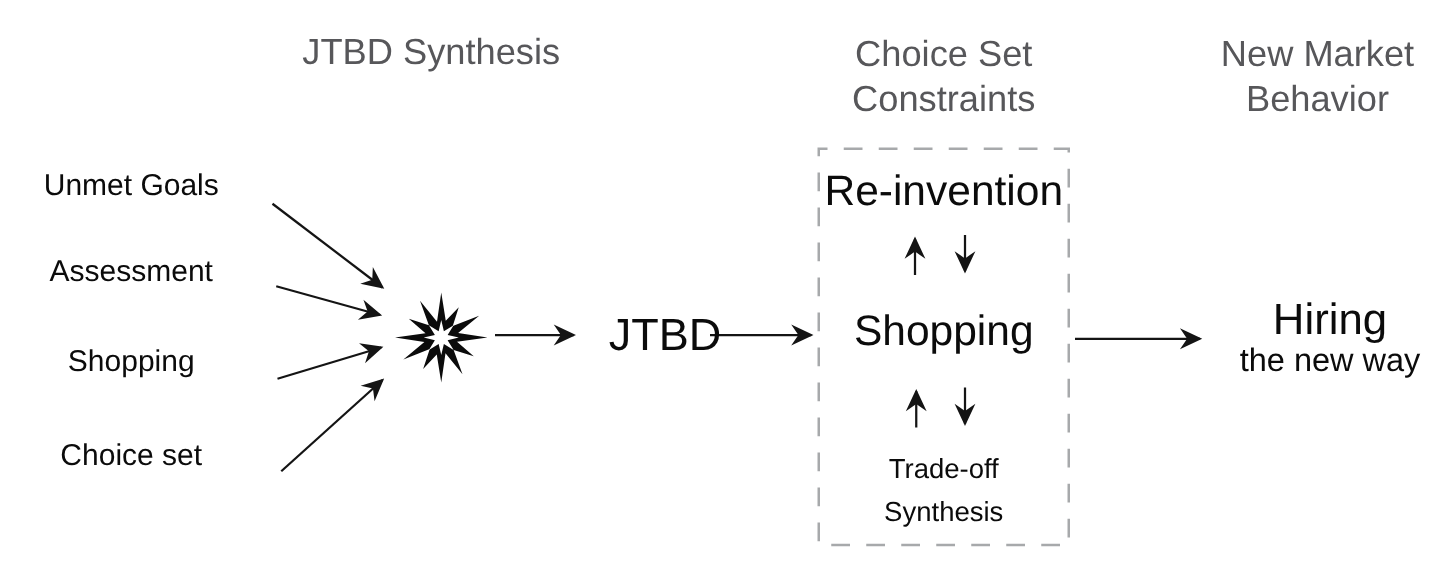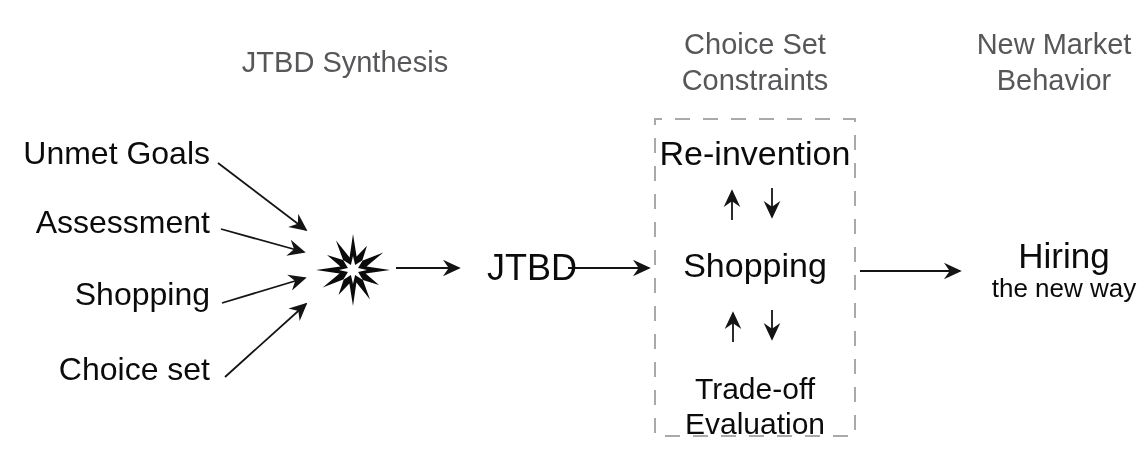--- a/index.html
+++ b/index.html
@@ -3,21 +3,21 @@
 <meta charset="utf-8">
 <style>
   html,body{margin:0;padding:0;background:#ffffff;}
   .canvas{
     position:relative;width:1148px;height:456px;background:#ffffff;
     font-family:"Liberation Sans",sans-serif;overflow:hidden;
   }
   .layer{position:absolute;left:0;top:0;}
   .txt{position:absolute;white-space:nowrap;color:#0b0b0b;line-height:1.12;}
   .hdr{color:#57575a;font-size:29px;line-height:36px;text-align:center;}
-  .input-label{left:0;width:210px;text-align:right;font-size:32px;}
+  .input-label{left:0;width:210px;text-align:center;font-size:24px;}
   .box-text{left:655px;width:200px;text-align:center;}
   .flow-line{stroke:#141414;stroke-width:1.8;fill:none;marker-end:url(#ah);}
 </style>
 </head>
 <body>
 
 <div class="canvas">
 
   <svg class="layer" width="1148" height="456" viewBox="0 0 1148 456">
     <defs>
@@ -44,42 +44,42 @@
 
     <g transform="translate(353,270)">
       <path fill="#0b0b0b" d="M0,-36 L3.6,-13.5 L14,-24.2 L9.2,-9.2 L30.3,-17.5 L13.5,-3.6 L37,0
         L12.6,3.4 L26,15 L9.9,9.9 L17,29.4 L3.4,12.6 L0,36 L-3.6,13.5 L-14.5,25.1 L-9.2,9.2
         L-30.3,17.5 L-13.5,3.6 L-37,0 L-12.6,-3.4 L-26,-15 L-9.9,-9.9 L-17,-29.4 L-3.4,-12.6 Z"></path>
       <path fill="#ffffff" d="M0,-14 L2.1,-5.1 L9.9,-9.9 L5.1,-2.1 L14,0 L5.1,2.1 L9.9,9.9
         L2.1,5.1 L0,14 L-2.1,5.1 L-9.9,9.9 L-5.1,2.1 L-14,0 L-5.1,-2.1 L-9.9,-9.9 L-2.1,-5.1 Z"></path>
     </g>
   </svg>
 
-  <div class="txt hdr" style="left:195px;top:44px;width:300px">JTBD Synthesis</div>
+  <div class="txt hdr" style="left:195px;top:24px;width:300px">JTBD Synthesis</div>
 
   <div class="txt hdr" style="left:655px;top:26px;width:200px">
     <div>Choice Set</div>
     <div>Constraints</div>
   </div>
 
   <div class="txt hdr" style="left:954px;top:26px;width:200px">
     <div>New Market</div>
     <div>Behavior</div>
   </div>
 
   <div class="txt input-label" style="top:136px">Unmet Goals</div>
   <div class="txt input-label" style="top:205px">Assessment</div>
   <div class="txt input-label" style="top:277px">Shopping</div>
   <div class="txt input-label" style="top:352px">Choice set</div>
 
   <div class="txt" style="left:455px;top:248px;width:122px;text-align:right;font-size:36px">JTBD</div>
 
   <div class="txt box-text" style="top:134px;font-size:34px">Re-invention</div>
   <div class="txt box-text" style="top:246px;font-size:34px">Shopping</div>
-  <div class="txt box-text" style="top:371px;font-size:30px;line-height:35px">
+  <div class="txt box-text" style="top:357px;font-size:22px;line-height:35px">
     <div>Trade-off</div>
-    <div>Evaluation</div>
+    <div>Synthesis</div>
   </div>
 
   <div class="txt" style="left:954px;top:236px;width:220px;text-align:center;font-size:35px">Hiring</div>
   <div class="txt" style="left:954px;top:274px;width:220px;text-align:center;font-size:26px">the new way</div>
 
 </div>
 
 </body></html>

